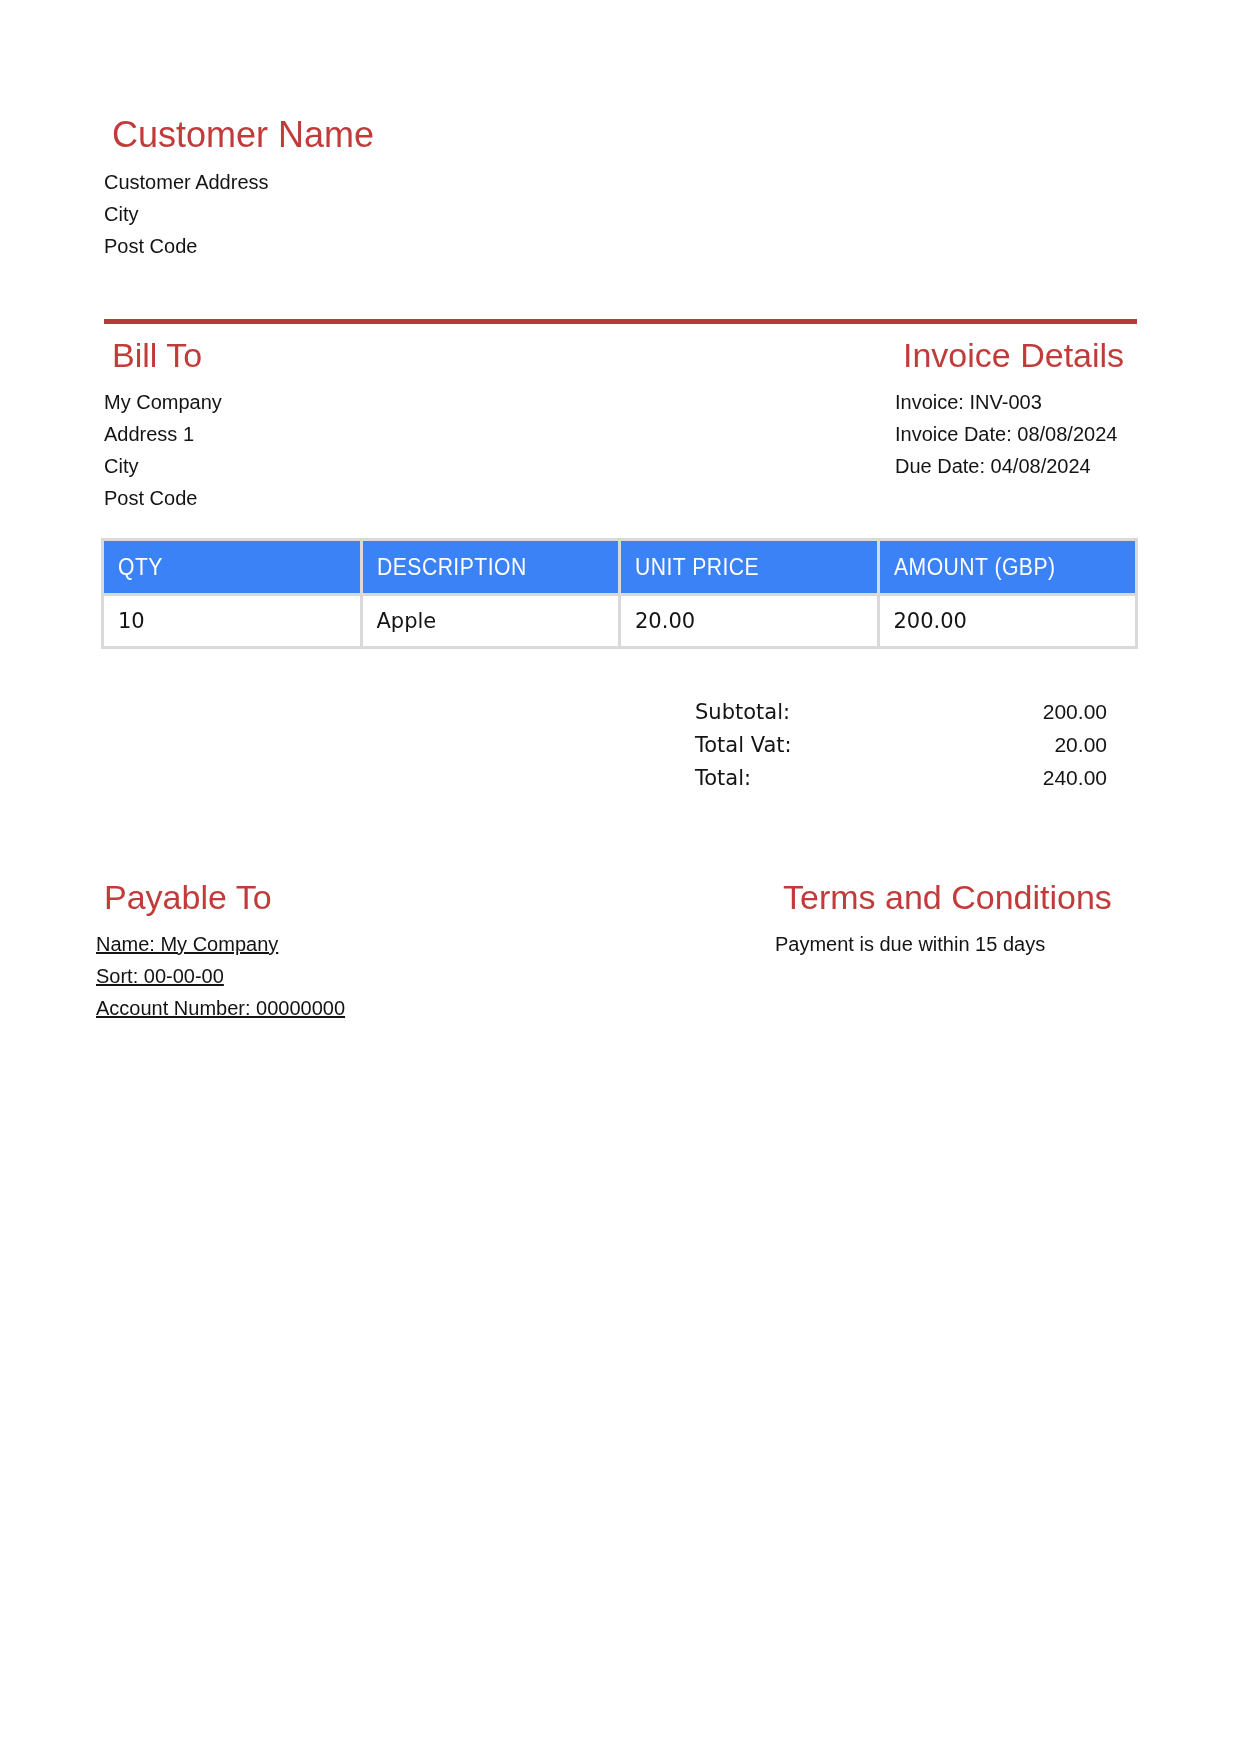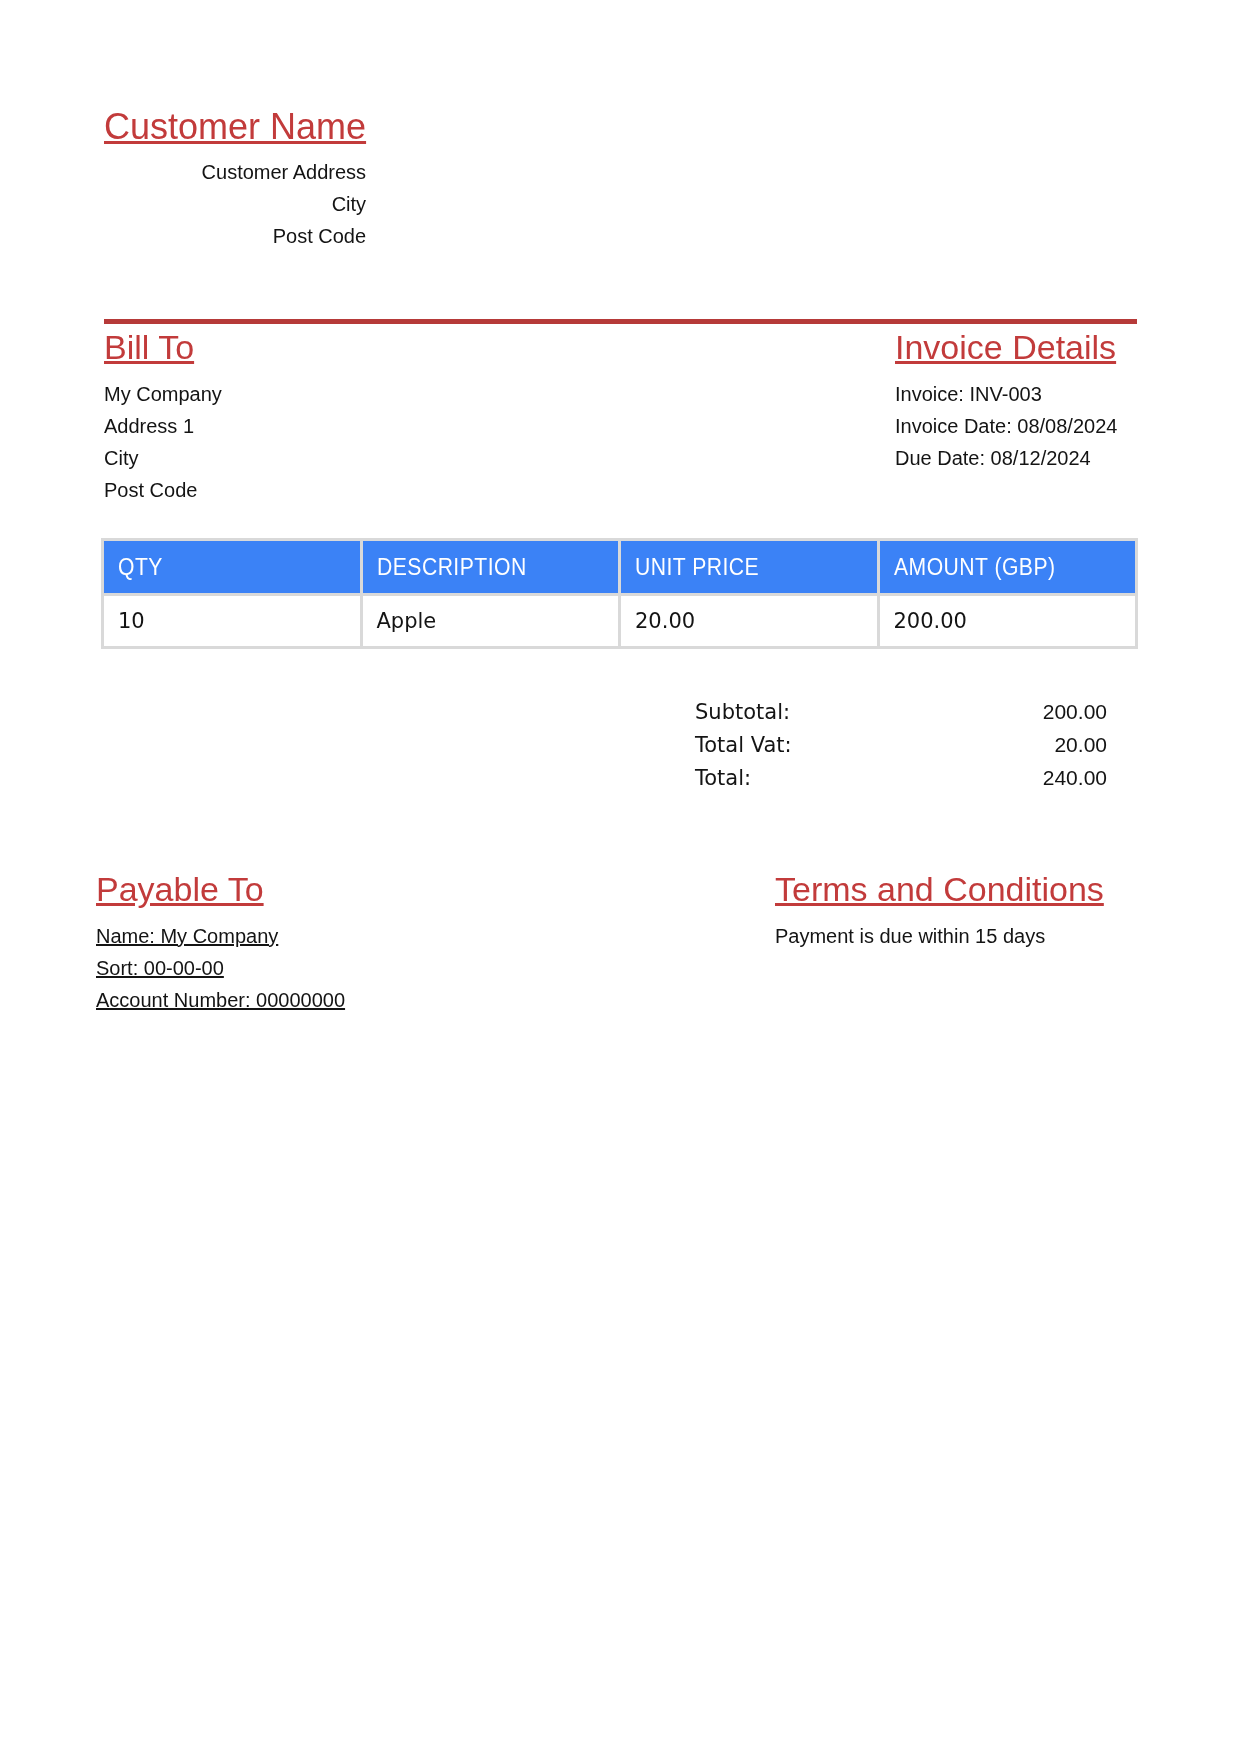--- a/index.html
+++ b/index.html
@@ -1,25 +1,25 @@
 <!DOCTYPE html>
 <html><head>
 <meta charset="utf-8">
 <style>
   html,body{margin:0;padding:0;background:#ffffff;}
   .page{
     position:relative;width:1241px;height:1754px;background:#ffffff;overflow:hidden;
     font-family:"Liberation Sans",sans-serif;color:#141414;
   }
-  h1,h2{margin:0;font-weight:400;text-decoration:underline;}
+  h1,h2{margin:8px;font-weight:400;}
   
   .customer-block{position:absolute;left:104px;top:104px;}
   .customer-block h1{font-size:36px;line-height:46px;color:#c23b3b;}
   .addr-lines{margin-top:6px;}
-  .addr-lines div{font-size:20px;line-height:32px;text-align:right;}
+  .addr-lines div{font-size:20px;line-height:32px;}
   
   .invoice-title{
     position:absolute;right:104px;top:138px;
     font-size:60px;font-weight:700;letter-spacing:1px;color:#0f0f0f;
     -webkit-text-stroke:1.5px #0f0f0f;
   }
   
   .divider{position:absolute;left:104px;top:319px;width:1033px;height:5px;background:#b63a39;}
   
   .bill-to{position:absolute;left:104px;top:326px;}
@@ -77,21 +77,21 @@
       <div>City</div>
       <div>Post Code</div>
     </div>
   </div>
 
   <div class="invoice-details">
     <h2>Invoice Details</h2>
     <div class="sub-lines">
       <div>Invoice: INV-003</div>
       <div>Invoice Date: 08/08/2024</div>
-      <div>Due Date: 08/12/2024</div>
+      <div>Due Date: 04/08/2024</div>
     </div>
   </div>
 
   <table class="items-table">
     <thead>
       <tr>
         <th><span>QTY</span></th>
         <th><span>DESCRIPTION</span></th>
         <th><span>UNIT PRICE</span></th>
         <th><span>AMOUNT (GBP)</span></th>

